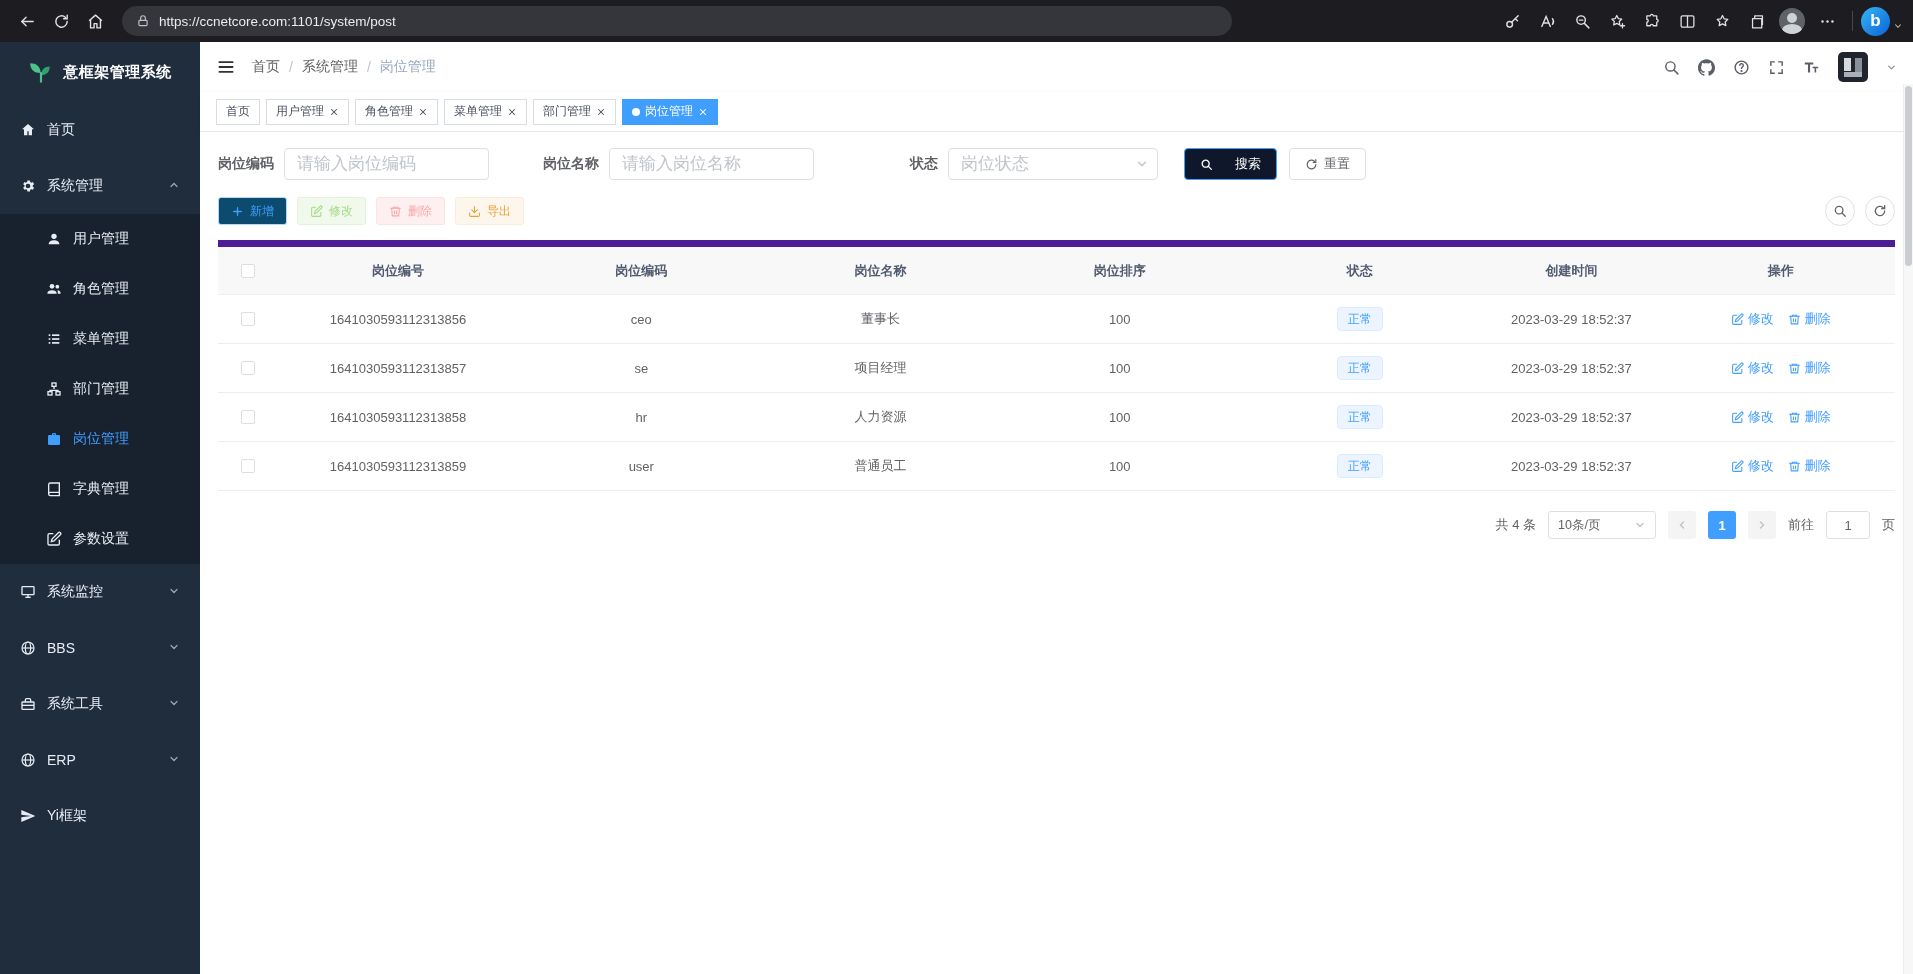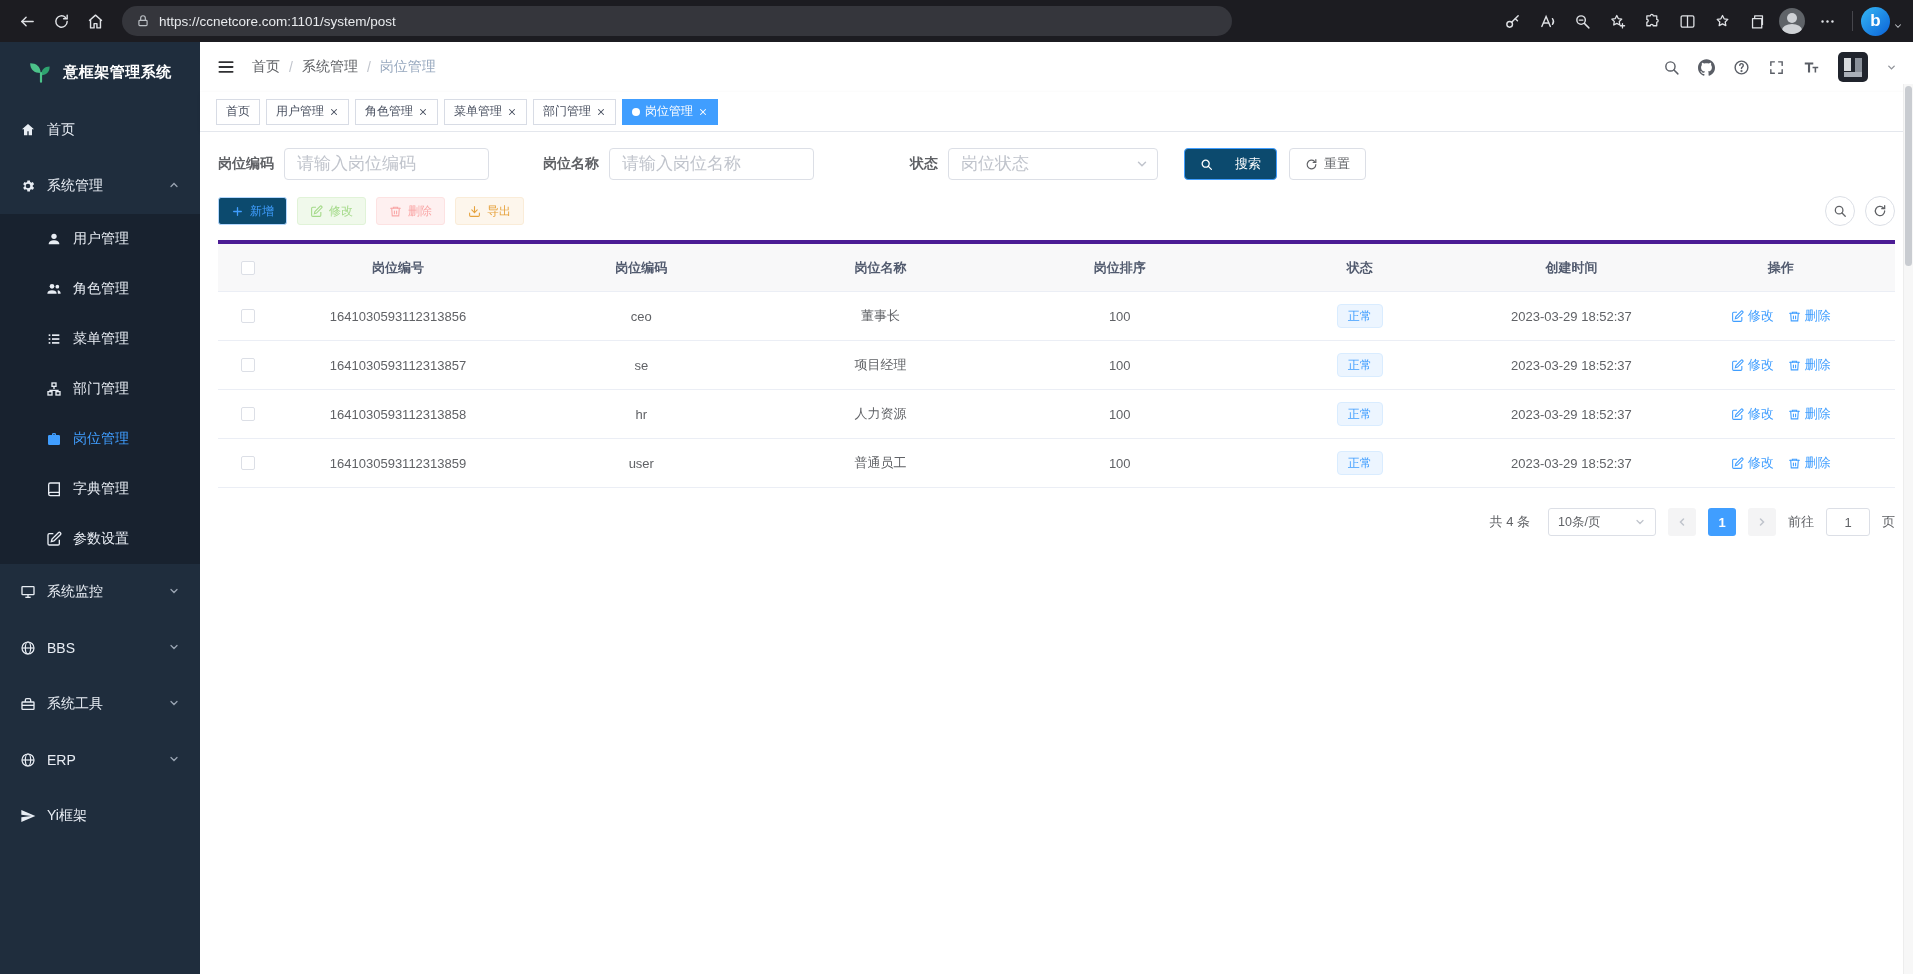--- a/index.html
+++ b/index.html
@@ -71,50 +71,50 @@
   .input { width:205px; height:32px; border:1px solid #dcdfe6; border-radius:4px; padding:0 12px; font-size:17px; color:#606266; outline:none; background:#fff; }
   .input::placeholder { color:#c0c4cc; }
   .gap-24 { width:54px; }
   .gap-60 { width:96px; }
   .select { width:210px; position:relative; }
   .select .input { width:100%; padding-right:30px; }
   .select .caret { position:absolute; right:9px; top:9px; color:#c0c4cc; }
   .select .caret svg { width:14px; height:14px; }
   .btn { height:32px; border-radius:4px; padding:0 15px; font-size:13px; display:inline-flex; align-items:center; gap:6px; border:1px solid transparent; cursor:pointer; background:#fff; white-space:nowrap; }
   .btn svg { width:13px; height:13px; }
-  .btn-primary { background:#0c4a6e; border-color:#409eff; color:#fff;gap:22px; }
+  .btn-primary { background:#0f172a; border-color:#409eff; color:#fff;gap:22px; }
   .btn-default { border-color:#dcdfe6; color:#606266; }
   .ml-26 { margin-left:26px; } .ml-12 { margin-left:12px; }
 
   .toolbar { display:flex; align-items:center; gap:10px; margin-bottom:14px; }
   .btn-sm { height:28px; padding:0 12px; font-size:12px; border-radius:3px; }
   .btn-plain-primary { background:#0c4a6e; border-color:#b3d8ff; color:#409eff; }
   .btn-plain-success { background:#f0f9eb; border-color:#e1f3d8; color:#a4da89; cursor:not-allowed; }
   .btn-plain-danger { background:#fef0f0; border-color:#fde2e2; color:#f9a7a7; cursor:not-allowed; }
   .btn-plain-warning { background:#fdf6ec; border-color:#faecd8; color:#e6a23c; }
   .toolbar-right { margin-left:auto; display:flex; gap:10px; }
   .circle-btn { width:30px; height:30px; border:1px solid #dcdfe6; border-radius:50%; display:flex; align-items:center; justify-content:center; color:#606266; background:#fff; cursor:pointer; }
   .circle-btn svg { width:14px; height:14px; }
 
   
-  .table { width:100%; font-size:13px; color:#606266; border-top:4px solid #4c1d95; }
+  .table { width:100%; font-size:13px; color:#606266; border-top:7px solid #4c1d95; }
   .tr { display:flex; align-items:center; height:49px; border-bottom:1px solid #ebeef5; background:#fff; }
   .tr.thead { background:#f8f8f9; color:#515a6e; font-weight:700; height:48px; }
   .td { text-align:center; overflow:hidden; white-space:nowrap; }
   .col-check { width:60px; flex-shrink:0; display:flex; justify-content:center; }
   .col-id { flex:1.48; } .col-code { flex:1.52; } .col-name { flex:1.43; } .col-order { flex:1.52; }
   .col-status { flex:1.44; } .col-created { flex:1.17; } .col-ops { flex:1.41; display:flex; justify-content:center; gap:14px; }
   .checkbox { width:14px; height:14px; border:1px solid #dcdfe6; border-radius:2px; background:#fff; display:inline-block; cursor:pointer; }
   .tag { display:inline-flex; align-items:center; height:24px; padding:0 10px; background:#ecf5ff; border:1px solid #d9ecff; color:#409eff; border-radius:4px; font-size:12px; font-weight:400; }
   .op-link { color:#409eff; display:inline-flex; align-items:center; gap:4px; font-size:13px; cursor:pointer; text-decoration:none; }
   .op-link svg { width:13px; height:13px; }
 
   
   .pagination { display:flex; align-items:center; justify-content:flex-end; gap:12px; margin-top:20px; font-size:13px; color:#606266; padding-right:0; }
-  .page-size { width:108px; height:28px; border:1px solid #dcdfe6; border-radius:3px; display:flex; align-items:center; justify-content:space-between; padding:0 9px; color:#606266; font-size:12.5px; cursor:pointer; background:#fff;margin-left:6px; }
+  .page-size { width:108px; height:28px; border:1px solid #dcdfe6; border-radius:3px; display:flex; align-items:center; justify-content:space-between; padding:0 9px; color:#606266; font-size:12.5px; cursor:pointer; background:#fff; }
   .page-size svg { width:12px; height:12px; color:#c0c4cc; }
   .pg-btn { width:28px; height:28px; background:#f4f4f5; border-radius:3px; display:flex; align-items:center; justify-content:center; color:#c0c4cc; cursor:pointer; }
   .pg-btn svg { width:12px; height:12px; }
   .pg-num { width:28px; height:28px; background:#409eff; color:#fff; border-radius:3px; display:flex; align-items:center; justify-content:center; font-weight:600; cursor:pointer; }
   .goto-input { width:44px; height:28px; border:1px solid #dcdfe6; border-radius:3px; text-align:center; font-size:13px; color:#606266; outline:none; }
 
   
   .page-scrollbar { position:absolute; right:0; top:42px; width:10px; height:932px; background:#f7f7f7; border-left:1px solid #ededed; }
   .page-scrollbar .thumb { position:absolute; top:2px; left:1px; width:7px; height:180px; background:#c9ccd1; border-radius:4px; cursor:grab; }
 </style>

